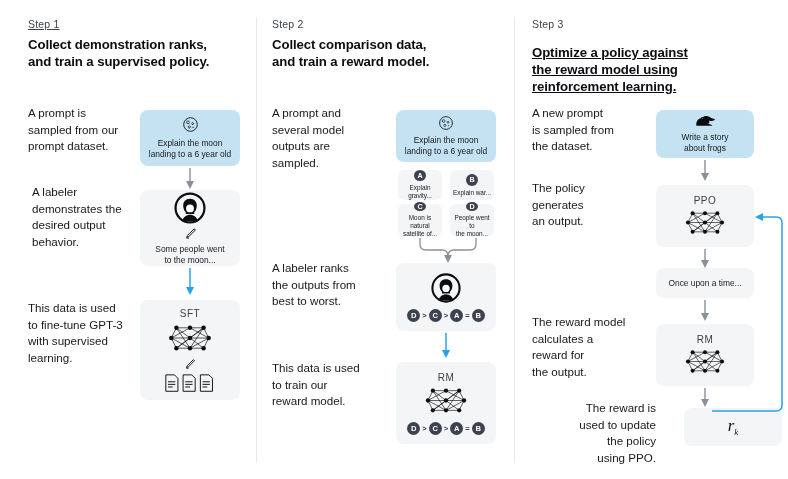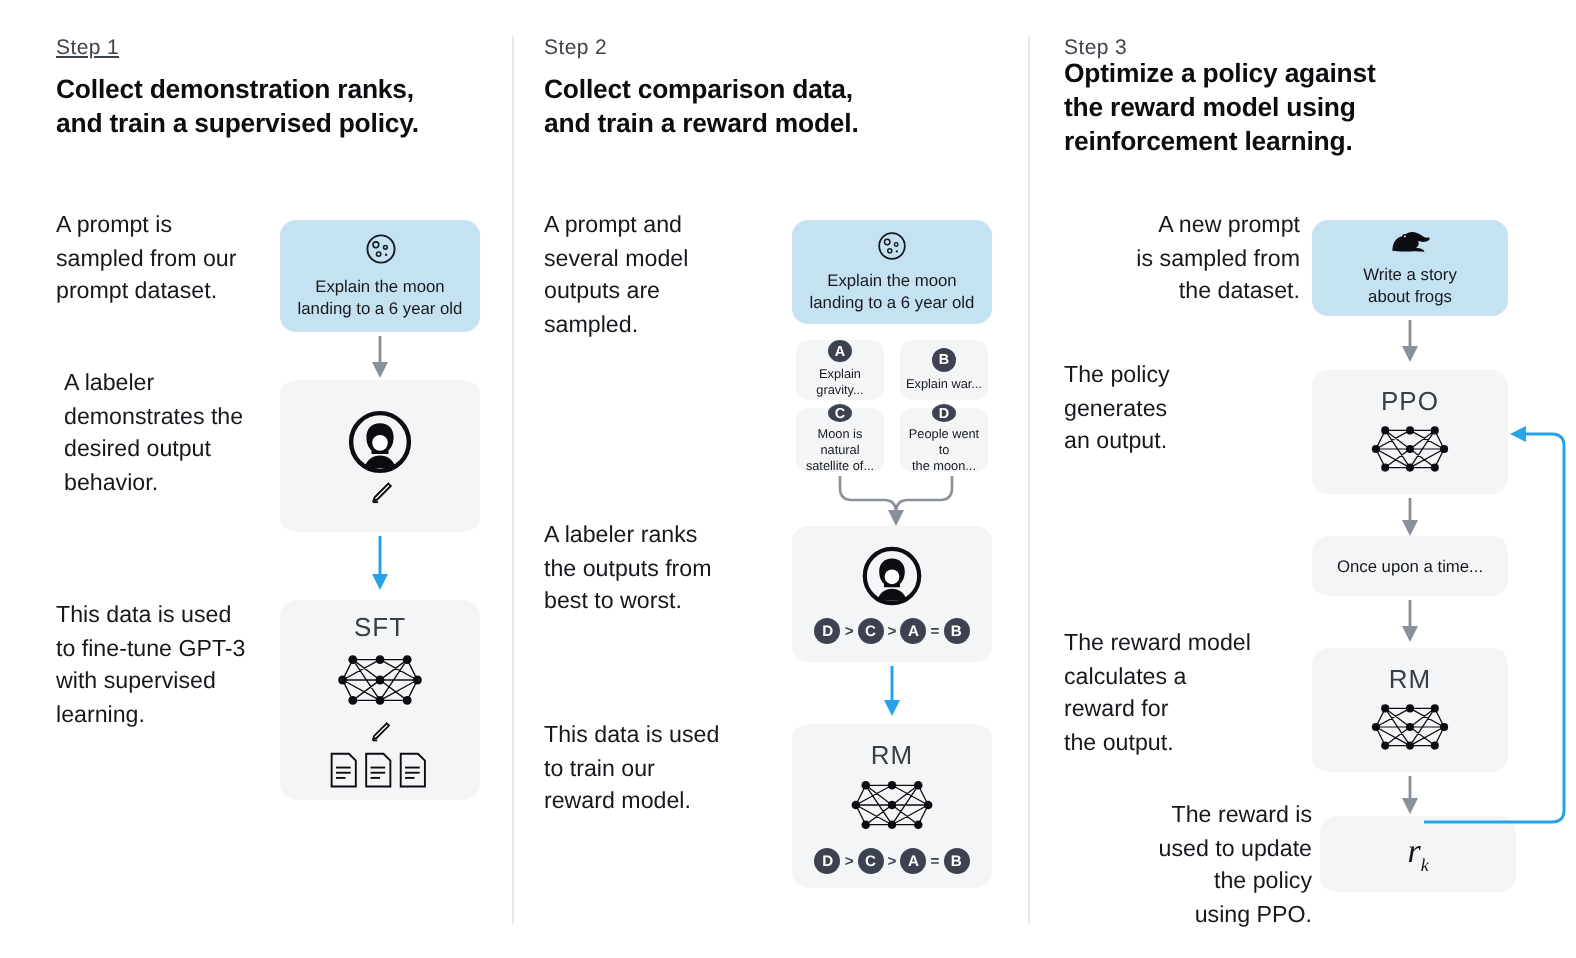--- a/index.html
+++ b/index.html
@@ -18,21 +18,21 @@
             line-height:17px;letter-spacing:-.1px;}
 
   .blurb{position:absolute;font-size:11.6px;line-height:16.5px;color:#15181c;}
 
   
   .box{position:absolute;border-radius:8px;box-sizing:border-box;
        display:flex;flex-direction:column;align-items:center;justify-content:center;}
   .box-grey{background:#f4f5f6;}
   .box-blue{background:#c5e2f2;}
   .cap{font-size:8.4px;line-height:11px;text-align:center;color:#16191d;padding:0 6px;}
-  .tinylabel{font-size:13px;color:#3a3f45;letter-spacing:.5px;text-align:right;}
+  .tinylabel{font-size:10px;color:#3a3f45;letter-spacing:.5px;text-align:right;}
 
   
   .optcard{position:absolute;background:#f4f5f6;border-radius:6px;box-sizing:border-box;
            display:flex;flex-direction:column;align-items:center;justify-content:center;}
   .optbadge{width:12px;height:12px;border-radius:50%;background:#3c4250;color:#fff;
             font-size:7.2px;font-weight:bold;display:flex;align-items:center;justify-content:center;
             margin-bottom:3px;}
   .optcap{font-size:6.4px;line-height:8px;text-align:center;color:#16191d;padding:0 3px;}
 
   
@@ -102,20 +102,22 @@
         <path d="M10.5 35.5c1.6-5 5.2-7.6 9.5-7.6s7.9 2.6 9.5 7.6z" fill="#0b0d10"></path>
         <circle cx="20" cy="20.5" r="4.6" fill="#ffffff"></circle>
       </svg>
     </span>
     <span style="margin-top:2px;">
       <svg width="13" height="13" viewBox="0 0 16 16">
         <path d="M12.5 2.2 L14 3.7 L5.6 12.1 L3.4 12.8 L4.1 10.6 Z" fill="none" stroke="#0b0d10" stroke-width="1.2"></path>
         <line x1="3.1" y1="13.6" x2="6.1" y2="13.6" stroke="#0b0d10" stroke-width="1.2"></line>
       </svg>
     </span>
+    <div class="cap" style="margin-top:4px;white-space:pre-line;">Some people went
+to the moon...</div>
   </div>
 
   <div class="arrow" style="left:183px;top:268px;">
     <svg width="14" height="28">
         <line x1="7" y1="0" x2="7" y2="21" stroke="#29a3e8" stroke-width="1.5"></line>
       <polygon points="7,27 3,19 11,19" fill="#29a3e8"></polygon>
       </svg>
   </div>
 
   <div class="box box-grey" style="left:140px;top:300px;width:100px;height:100px;">
@@ -274,27 +276,27 @@
       <div class="rankop">&gt;</div>
       <div class="rankbadge">C</div>
       <div class="rankop">&gt;</div>
       <div class="rankbadge">A</div>
       <div class="rankop">=</div>
       <div class="rankbadge">B</div>
     </div>
   </div>
 
   <div class="steplabel" style="left:532px;top:18px;">Step 3</div>
-  <div class="stephead" style="left:532px;top:28px;width:240px;">
+  <div class="stephead" style="left:532px;top:44px;width:240px;text-decoration:underline;">
     <span>Optimize a policy against</span><br>
     <span>the reward model using</span><br>
     <span>reinforcement learning.</span>
   </div>
 
-  <div class="blurb" style="left:532px;top:105px;width:118px;white-space:pre-line;text-align:right;">A new prompt
+  <div class="blurb" style="left:532px;top:105px;width:118px;white-space:pre-line;">A new prompt
 is sampled from
 the dataset.</div>
   <div class="blurb" style="left:532px;top:180px;width:118px;white-space:pre-line;">The policy
 generates
 an output.</div>
   <div class="blurb" style="left:532px;top:314px;width:124px;white-space:pre-line;">The reward model
 calculates a
 reward for
 the output.</div>
   <div class="blurb" style="left:532px;top:400px;width:124px;white-space:pre-line;text-align:right;">The reward is
@@ -383,21 +385,21 @@
     </span>
   </div>
 
   <div class="arrow" style="left:698px;top:388px;">
     <svg width="14" height="20">
         <line x1="7" y1="0" x2="7" y2="13" stroke="#8a9099" stroke-width="1.4"></line>
       <polygon points="7,19 3,11 11,11" fill="#8a9099"></polygon>
       </svg>
   </div>
 
-  <div class="box box-grey" style="left:660px;top:408px;width:98px;height:38px;">
+  <div class="box box-grey" style="left:684px;top:408px;width:98px;height:38px;">
     <div class="rk"><span>r</span><sub>k</sub></div>
   </div>
 
   <div class="arrow" style="left:752px;top:205px;">
     <svg width="36" height="225">
       <path d="M9 12 H24 q6 0 6 6 V200 q0 6 -6 6 H-40" fill="none" stroke="#29a3e8" stroke-width="1.5"></path>
       <polygon points="3,12 11,8 11,16" fill="#29a3e8"></polygon>
     </svg>
   </div>
 

